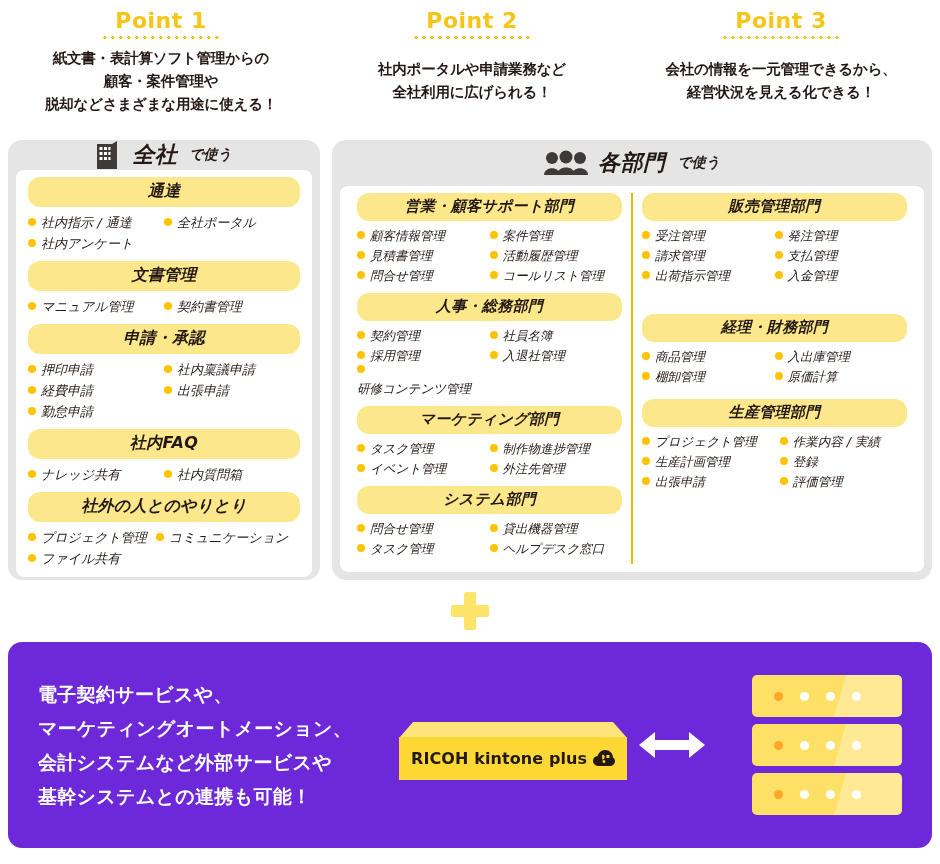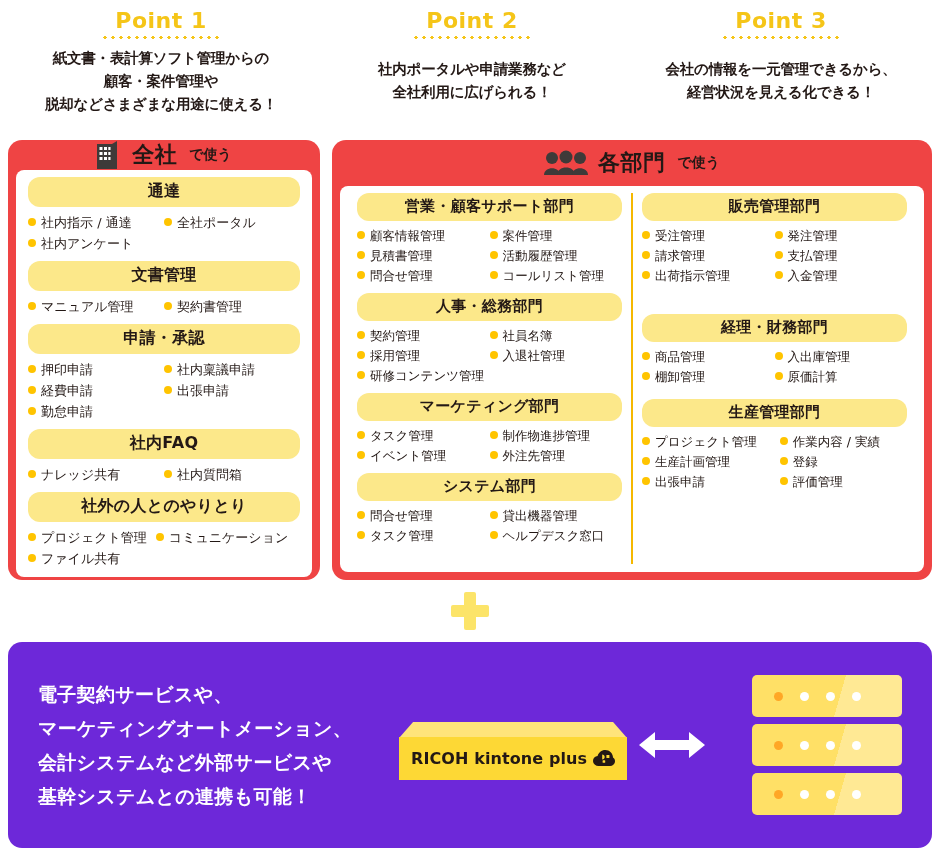--- a/index.html
+++ b/index.html
@@ -53,26 +53,27 @@
 
   
   .panels {
     position: relative;
     display: flex;
     gap: 12px;
     padding: 0 8px;
     height: 440px;
   }
   .panel {
-    background: #ef4444;
+    background: #e5e5e5;
     border-radius: 14px;
     padding: 0;
     display: flex;
     flex-direction: column;
     overflow: hidden;
+    font-style: italic;
   }
   .panel.left  { flex: 0 0 312px; }
   .panel.right { flex: 1 1 auto; }
 
   .panel-head {
     height: 46px;
     display: flex;
     align-items: center;
     justify-content: center;
     gap: 10px;
@@ -130,21 +131,21 @@
   .item {
     width: 50%;
     display: flex;
     align-items: baseline;
     gap: 5px;
     font-size: 12.5px;
     color: #231815;
     line-height: 20px;
     white-space: nowrap;
   }
-  .item.full { width: 100%; }
+  .item.full { width: 100%; flex-direction: column; }
   .panel.left .item { font-size: 13px; line-height: 21px; }
 
   .dot {
     flex: 0 0 auto;
     width: 8px; height: 8px;
     border-radius: 50%;
     background: #FFC400;
     position: relative;
     top: -1px;
   }

